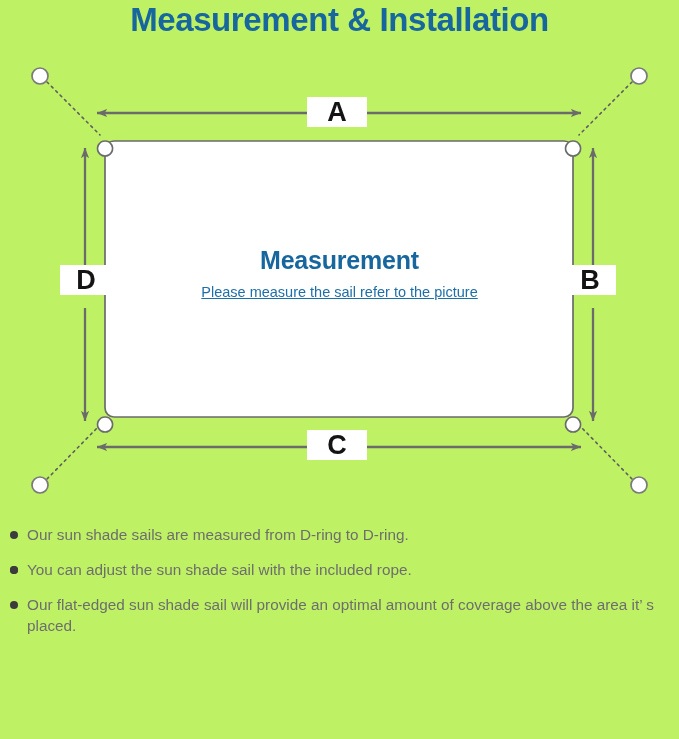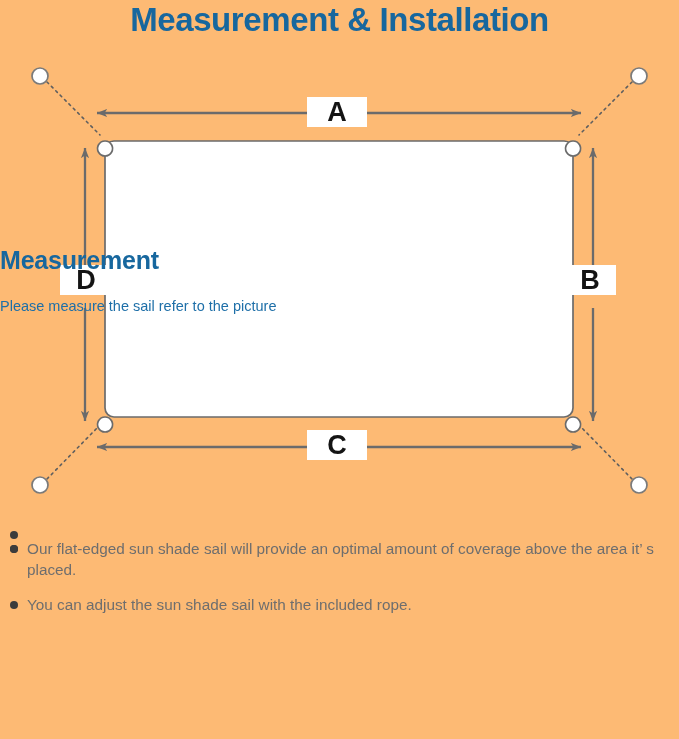--- a/index.html
+++ b/index.html
@@ -11,21 +11,21 @@
     width: 679px;
     height: 739px;
     overflow: hidden;
     font-family: "Liberation Sans", sans-serif;
     -webkit-font-smoothing: antialiased;
   }
   .page {
     position: relative;
     width: 679px;
     height: 739px;
-    background: #fdba74;
+    background: #bef264;
   }
 
   
   .title {
     position: absolute;
     left: 0;
     top: 1px;
     width: 679px;
     text-align: center;
     font-size: 33px;
@@ -46,35 +46,36 @@
   }
   .diagram svg {
     display: block;
   }
 
   .center-label {
     position: absolute;
     left: 0;
     top: 199px;
     width: 679px;
-    text-align: left;
+    text-align: center;
     pointer-events: none;
   }
   .center-title {
     font-size: 25px;
     font-weight: bold;
     color: #17679E;
     letter-spacing: -0.2px;
     line-height: 30px;
   }
   .center-sub {
     font-size: 14.5px;
     color: #1E6FA8;
     line-height: 22px;
-    margin-top: 20px;
+    margin-top: 6px;
+    text-decoration: underline;
   }
 
   .dim-label {
     position: absolute;
     font-size: 27px;
     font-weight: bold;
     color: #141414;
     font-family: "Liberation Sans", sans-serif;
     background: #ffffff;
     line-height: 30px;
@@ -175,27 +176,28 @@
 
     <div class="center-label">
       <div class="center-title">Measurement</div>
       <div class="center-sub">Please measure the sail refer to the picture</div>
     </div>
   </div>
 
   <div class="notes">
     <div class="note">
       <span class="bullet"></span>
-    </div>
-    <div class="note">
-      <span class="bullet"></span>
+      <span>Our sun shade sails are measured from D-ring to D-ring.</span>
+    </div>
+    <div class="note">
+      <span class="bullet"></span>
+    </div>
+    <div class="note">
+      <span class="bullet"></span>
+      <span>You can adjust the sun shade sail with the included rope.</span>
     </div>
     <div class="note">
       <span class="bullet"></span>
       <span>Our flat-edged sun shade sail will provide an optimal amount of coverage above the area it’ s placed.</span>
     </div>
-    <div class="note">
-      <span class="bullet"></span>
-      <span>You can adjust the sun shade sail with the included rope.</span>
-    </div>
   </div>
 
 </div>
 
 </body></html>

